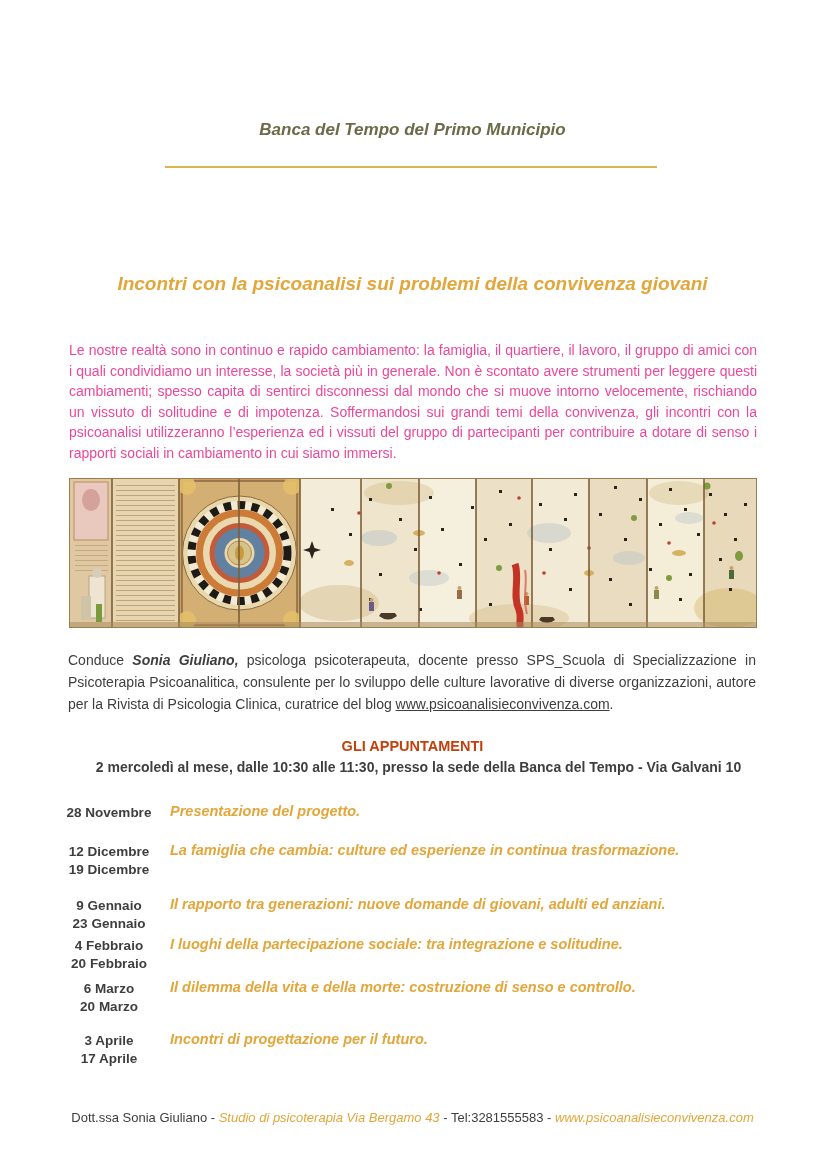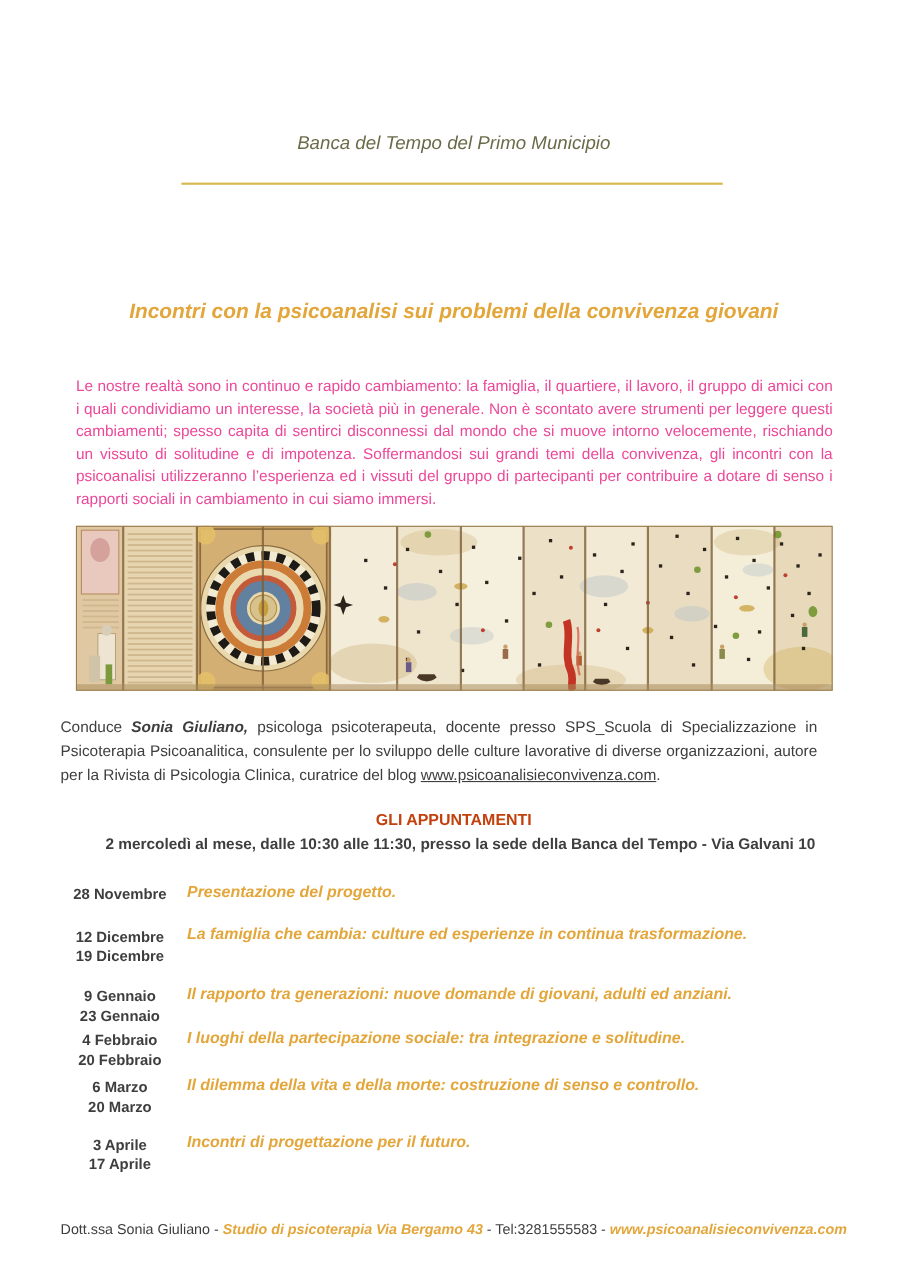--- a/index.html
+++ b/index.html
@@ -10,21 +10,21 @@
     width: 825px;
     height: 1165px;
     background: #ffffff;
     overflow: hidden;
   }
   .org {
     position: absolute;
     top: 120px; left: 0; width: 100%;
     text-align: center;
     font-size: 17px;
-    font-weight: 400;
+    font-weight: 700;
     font-style: italic;
     color: #6b6b49;
   }
   .gold-rule {
     position: absolute;
     top: 166px; left: 165px; width: 492px;
     border-top: 2px solid #d8b84e;
   }
   .title {
     position: absolute;
@@ -52,21 +52,21 @@
     text-align: justify;
     color: #ec4899;
   }
   .map-wrap {
     position: absolute;
     top: 478px; left: 69px; width: 688px; height: 150px;
   }
   .map-wrap svg { display: block; }
   .conduce {
     position: absolute;
-    top: 649px; left: 55px; width: 688px;
+    top: 649px; left: 68px; width: 688px;
     font-size: 14px;
     line-height: 22px;
     text-align: justify;
     color: #3e3e3e;
   }
   .conduce .name { font-weight: 700; font-style: italic; }
   .blog-link { color: #3e3e3e; text-decoration: underline; cursor: pointer; }
   .appt-head {
     position: absolute;
     top: 738px; left: 0; width: 100%;
@@ -101,21 +101,21 @@
     font-style: italic;
     color: #e3a63a;
   }
   .footer {
     position: absolute;
     top: 1110px; left: 0; width: 100%;
     text-align: center;
     font-size: 13px;
     color: #3e3e3e;
   }
-  .footer .gold { color: #e3a63a; font-weight: 700; font-style: italic; }
+  .footer .gold { color: #e3a63a; font-weight: 400; font-style: italic; }
   .footer .site { cursor: pointer; }
 </style>
 </head>
 <body>
 
 <div class="page">
 
   <div class="org">Banca del Tempo del Primo Municipio</div>
   <div class="gold-rule"></div>
 

